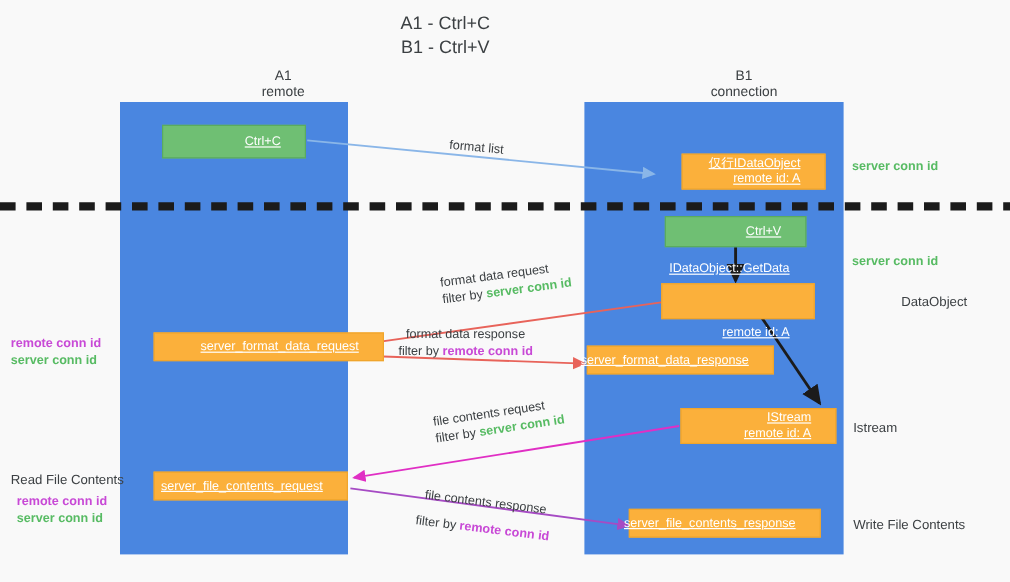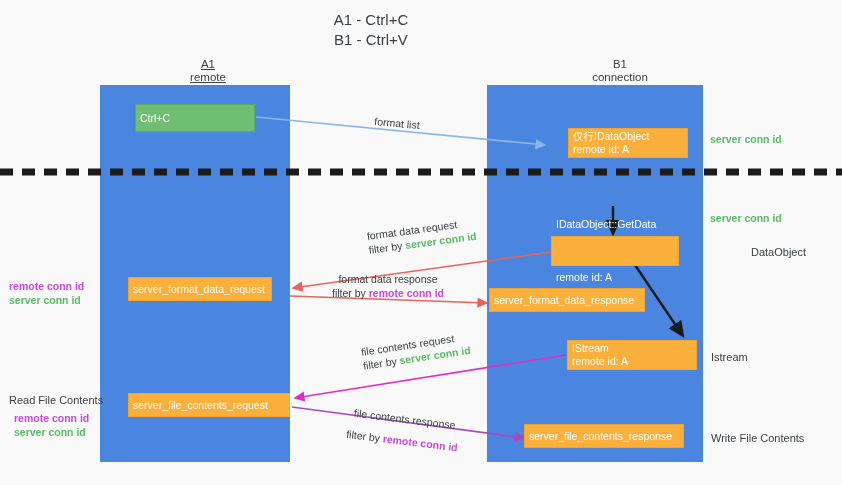--- a/index.html
+++ b/index.html
@@ -32,21 +32,21 @@
     line-height: 20px;
   }
 
   
   .col-head {
     text-align: center;
     font-size: 11.5px;
     color: #3c4043;
     line-height: 13px;
   }
-  #head-a1 { left: 108px; top: 58px; width: 200px; text-decoration: underline; }
+  #head-a1 { left: 136px; top: 58px; width: 200px; }
   #head-b1 { left: 520px; top: 58px; width: 200px; }
 
   
   .lane {
     background: #4a86e0;
     top: 85px;
     height: 377px;
   }
   #lane-a1 { left: 100px; width: 190px; }
   #lane-b1 { left: 487px; width: 216px; }
@@ -56,27 +56,28 @@
     left: 0; top: 0;
     width: 842px; height: 485px;
     pointer-events: none;
   }
 
   
   .node {
     box-sizing: border-box;
     display: flex;
     flex-direction: column;
-    align-items: flex-start;
+    align-items: flex-end;
     justify-content: center;
     color: #ffffff;
     font-size: 10.5px;
     line-height: 13px;
     text-align: center;
-    padding: 2px 4px;
+    padding: 2px 20px;
+    text-decoration: underline;
   }
   .node.green { background: #6fbf73; border: 1px solid #5aab5f; }
   .node.orange { background: #fbb03b; border: 1px solid #f0a52c; }
   .node .l2 { font-size: 10.5px; }
 
   
   .edge-label {
     font-size: 10.5px;
     color: #3c4043;
     line-height: 14px;
@@ -163,27 +164,30 @@
 
   <div class="abs node green" style="left:135px; top:104px; width:120px; height:28px;">
     <div>Ctrl+C</div>
   </div>
 
   <div class="abs node orange" style="left:568px; top:128px; width:120px; height:30px;">
     <div>仅行IDataObject</div>
     <div class="l2">remote id: A</div>
   </div>
 
+  <div class="abs node green" style="left:554px; top:180px; width:118px; height:26px;">
+    <div>Ctrl+V</div>
+  </div>
 
   <div class="abs node orange" style="left:551px; top:236px; width:128px; height:30px;gap:40px;">
     <div>IDataObject::GetData</div>
     <div class="l2">remote id: A</div>
   </div>
 
-  <div class="abs node orange" style="left:128px; top:277px; width:144px; height:24px;">
+  <div class="abs node orange" style="left:128px; top:277px; width:192px; height:24px;">
     <div>server_format_data_request</div>
   </div>
 
   <div class="abs node orange" style="left:489px; top:288px; width:156px; height:24px;">
     <div>server_format_data_response</div>
   </div>
 
   <div class="abs node orange" style="left:567px; top:340px; width:130px; height:30px;">
     <div>IStream</div>
     <div class="l2">remote id: A</div>

